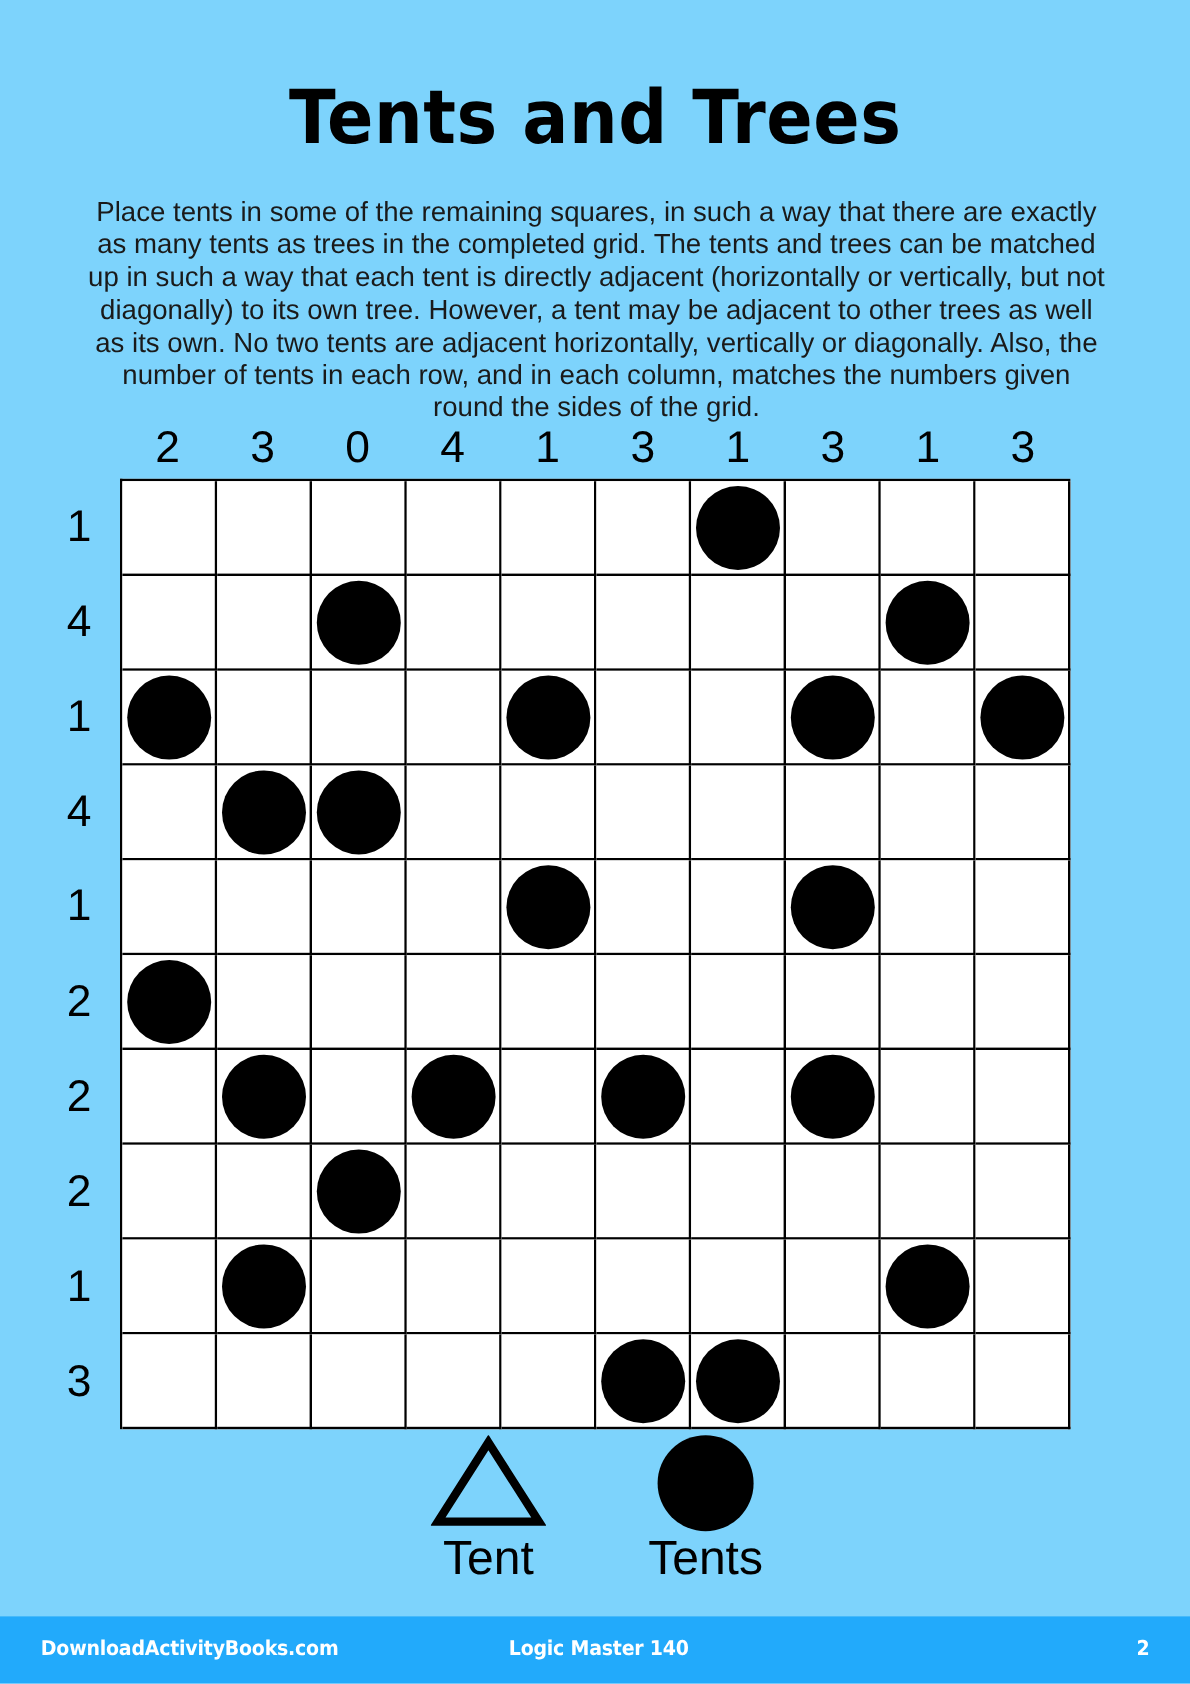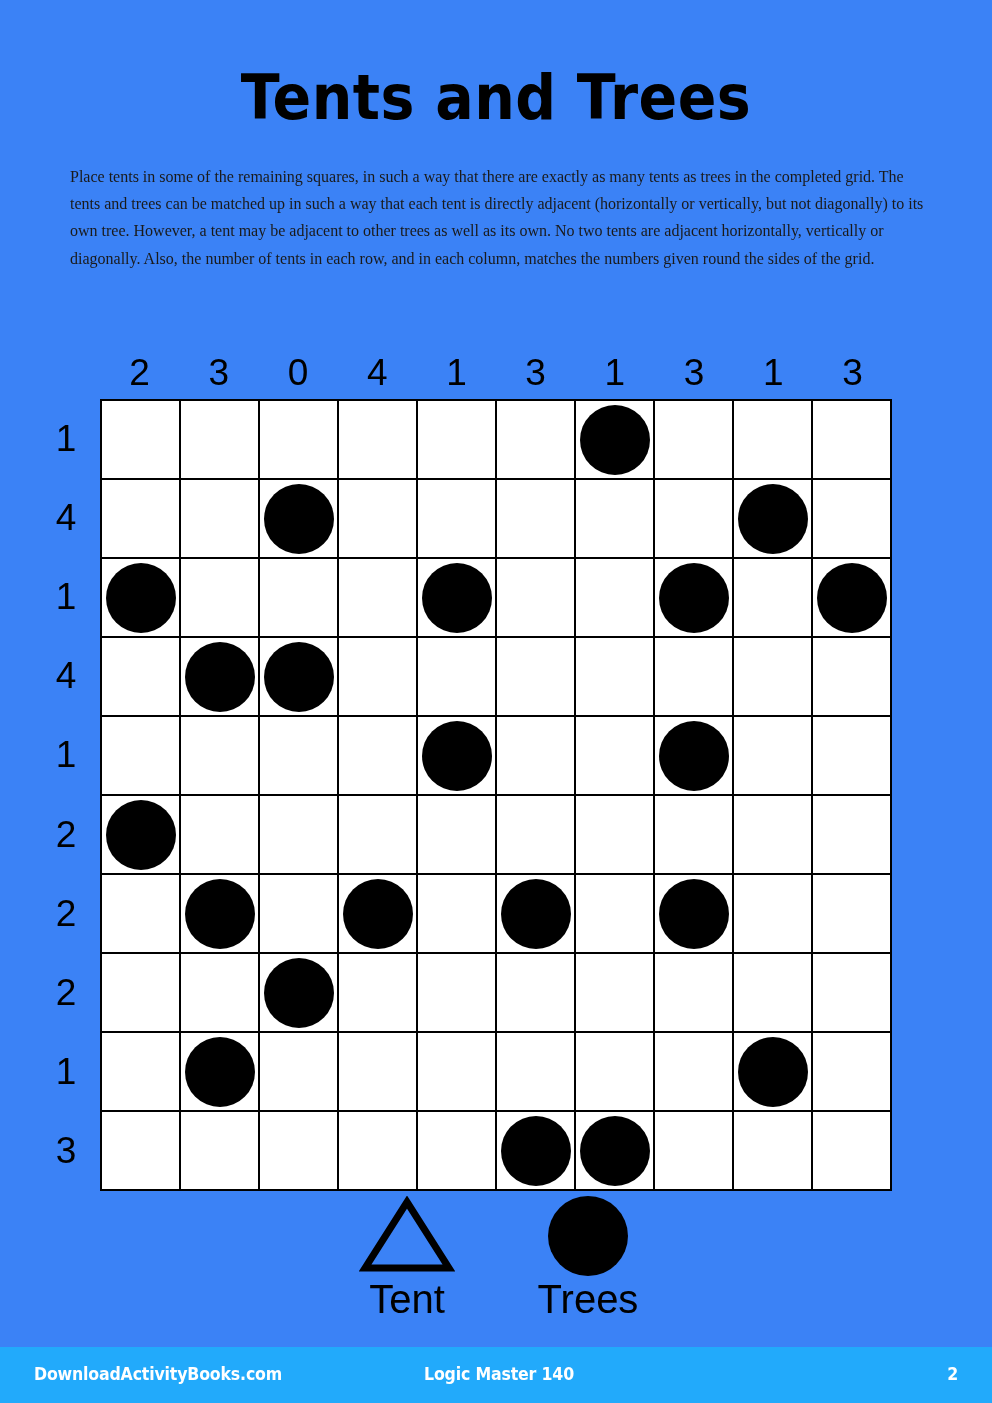--- a/index.html
+++ b/index.html
@@ -9,21 +9,21 @@
     height: 1403px;
     background: #ffffff;
     font-family: "Liberation Sans", sans-serif;
     overflow: hidden;
   }
 
   .page {
     position: relative;
     width: 992px;
     height: 1403px;
-    background: #3b82f6;
+    background: #7dd3fc;
   }
 
   
   .title {
     position: absolute;
     left: 0;
     top: 62px;
     width: 992px;
     text-align: center;
     font-family: "DejaVu Sans", sans-serif;
@@ -36,25 +36,25 @@
     transform-origin: center center;
     white-space: nowrap;
   }
 
   
   .instructions {
     position: absolute;
     left: 70px;
     top: 163px;
     width: 854px;
-    font-family: Liberation Serif, serif;
-    font-size: 16px;
+    font-family: Liberation Sans, sans-serif;
+    font-size: 23px;
     line-height: 27.2px;
     color: #1a1a1a;
-    text-align: left;
+    text-align: center;
   }
 
   
   .puzzle {
     position: absolute;
     left: 100px;
     top: 399px;
     width: 792px;
     height: 792px;
   }
@@ -390,21 +390,21 @@
           <path d="M48 6 L90 72 L6 72 Z" fill="none" stroke="#000000" stroke-width="7" stroke-linejoin="miter" stroke-linecap="square"></path>
         </svg>
       </div>
       <div class="legend-label">Tent</div>
     </div>
 
     <div class="legend-item legend-tree">
       <div class="legend-glyph">
         <div class="tree-legend-circle"></div>
       </div>
-      <div class="legend-label">Trees</div>
+      <div class="legend-label">Tents</div>
     </div>
 
   </div>
 
   <div class="footer">
     <div class="footer-inner">
       <div class="footer-text footer-site">DownloadActivityBooks.com</div>
       <div class="footer-text footer-book">Logic Master 140</div>
       <div class="footer-text footer-page">2</div>
     </div>

